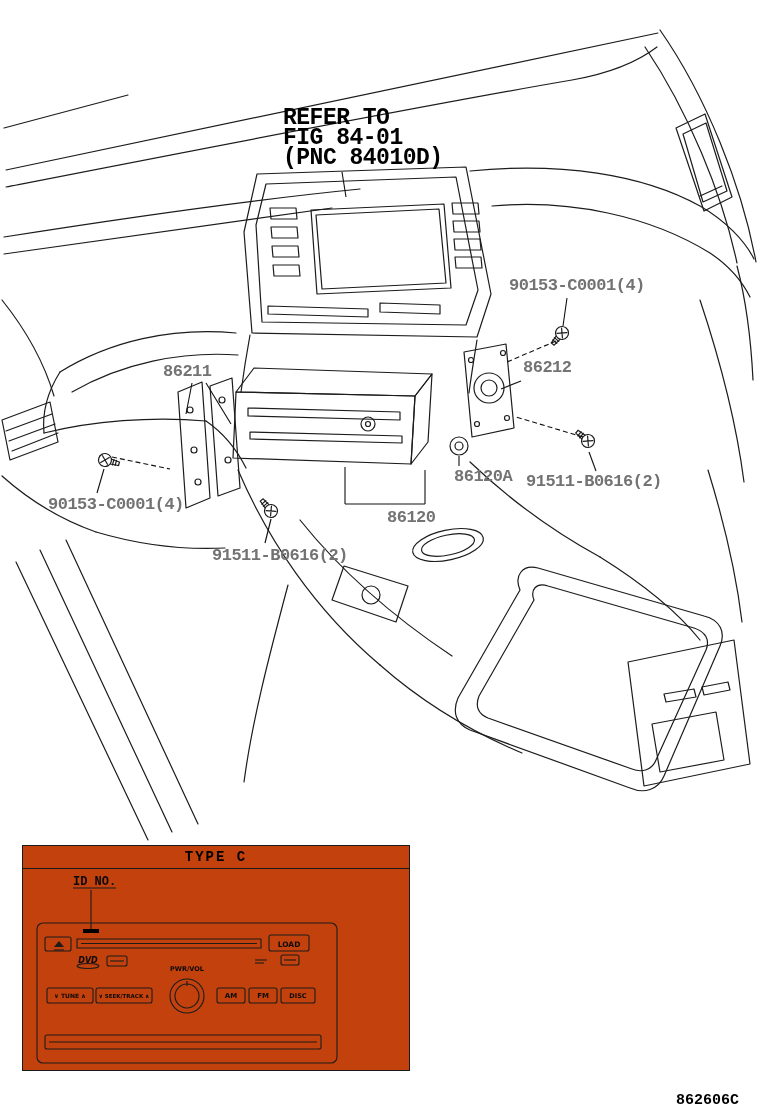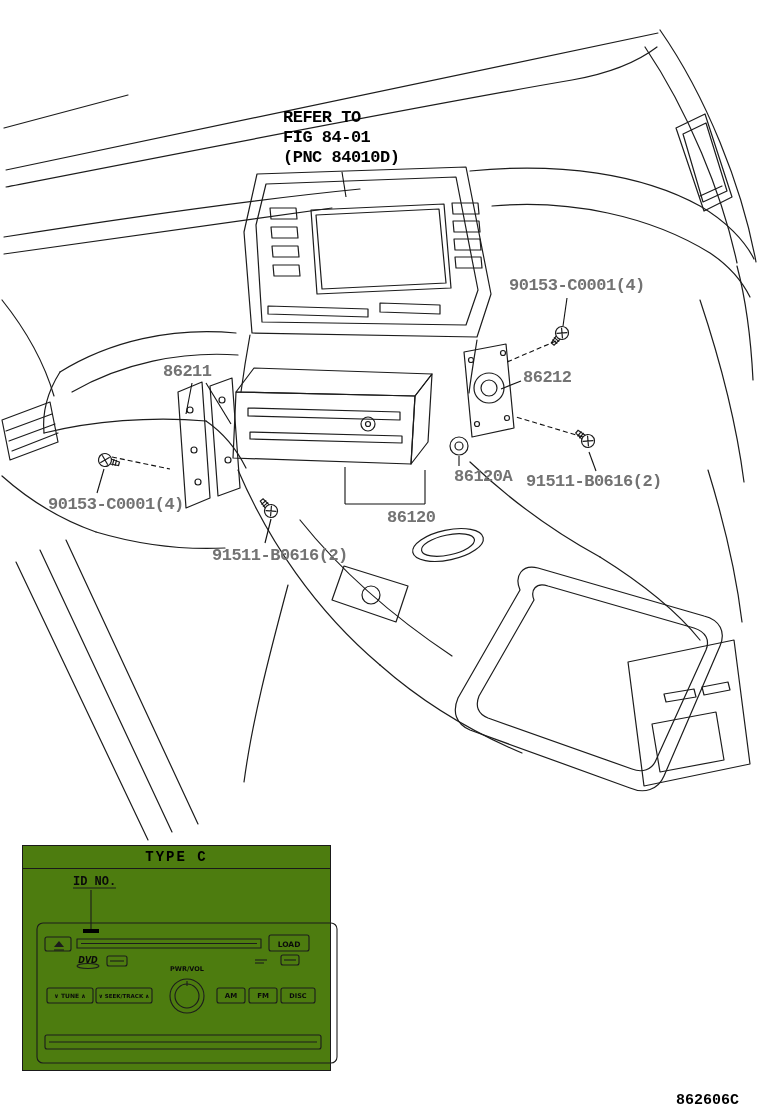--- a/index.html
+++ b/index.html
@@ -2,23 +2,23 @@
 <html><head>
 <meta charset="utf-8">
 <style>
   html,body{margin:0;padding:0;background:#fff;}
   .stage{position:relative;width:760px;height:1112px;background:#ffffff;overflow:hidden;
          font-family:"Liberation Mono", monospace;color:#000;}
   svg.art{position:absolute;left:0;top:0;}
   .plabel{position:absolute;font-family:"Liberation Mono", monospace;font-weight:bold;
           font-size:17px;letter-spacing:-0.5px;white-space:nowrap;color:#737373;}
   .note{position:absolute;left:283px;top:108px;font-family:"Liberation Mono", monospace;
-        font-weight:bold;font-size:17px;letter-spacing:-0.5px;line-height:20px;}
-  .inset{position:absolute;left:22px;top:845px;width:309px;height:226px;
-         border:1.5px solid #1a1a1a;box-sizing:border-box;background:#4d7c0f;}
+        font-weight:bold;font-size:23px;letter-spacing:-0.5px;line-height:20px;}
+  .inset{position:absolute;left:22px;top:845px;width:388px;height:226px;
+         border:1.5px solid #1a1a1a;box-sizing:border-box;background:#c2410c;}
   .inset-header{height:22px;border-bottom:1.5px solid #1a1a1a;display:flex;align-items:center;
                 justify-content:center;font-weight:bold;font-size:14px;letter-spacing:2px;}
   .doccode{position:absolute;left:676px;top:1076px;font-family:"Liberation Mono", monospace;
            font-weight:bold;font-size:15px;margin-top:16px;}
 </style>
 </head>
 <body>
 
 <div class="stage">
 
@@ -197,21 +197,21 @@
   </svg>
 
   <div class="note">
     <div>REFER TO</div>
     <div>FIG 84-01</div>
     <div>(PNC 84010D)</div>
   </div>
 
   <div class="plabel" style="left:509px;top:276px">90153-C0001(4)</div>
   <div class="plabel" style="left:163px;top:362px">86211</div>
-  <div class="plabel" style="left:523px;top:368px">86212</div>
+  <div class="plabel" style="left:523px;top:358px">86212</div>
   <div class="plabel" style="left:454px;top:467px">86120A</div>
   <div class="plabel" style="left:526px;top:472px">91511-B0616(2)</div>
   <div class="plabel" style="left:48px;top:495px">90153-C0001(4)</div>
   <div class="plabel" style="left:387px;top:508px">86120</div>
   <div class="plabel" style="left:212px;top:546px">91511-B0616(2)</div>
 
   <div class="inset">
     <div class="inset-header">
       <span>TYPE C</span>
     </div>

